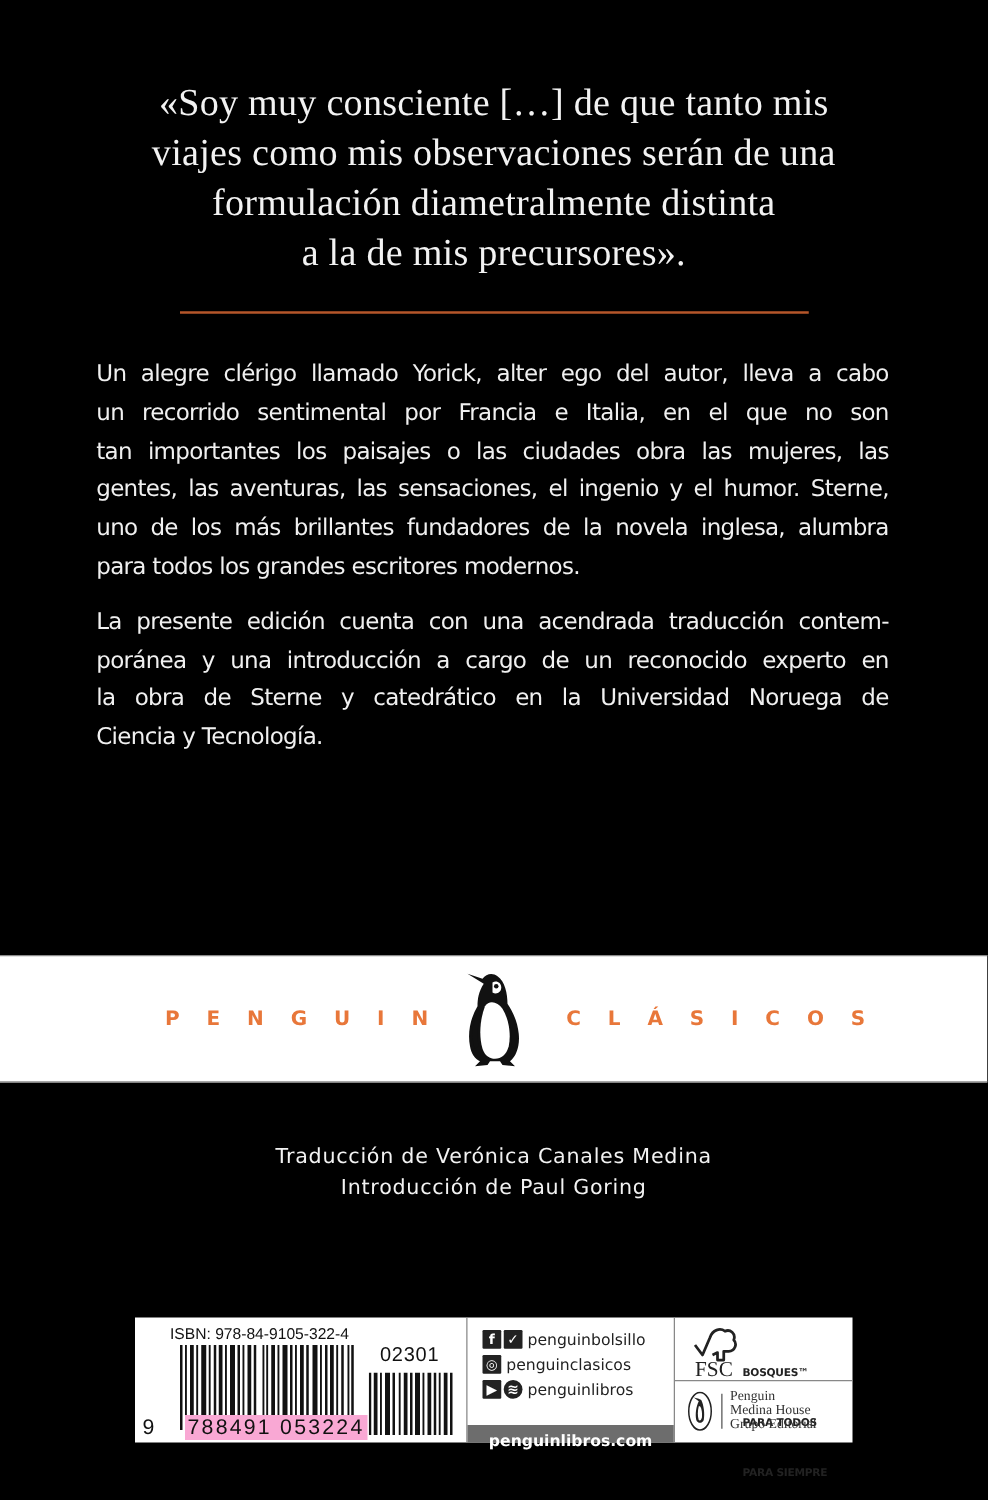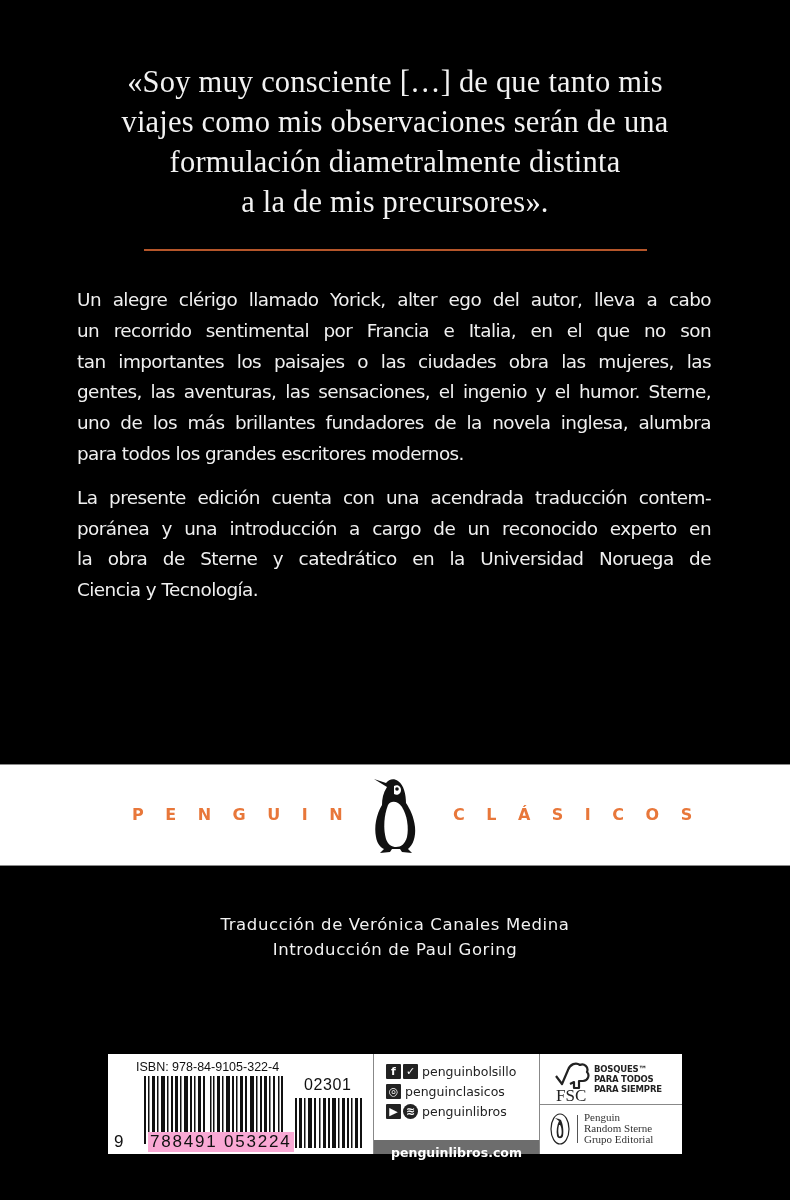--- a/index.html
+++ b/index.html
@@ -98,21 +98,21 @@
     .fsc { position: absolute; left: 0; top: 0; width: 142px; height: 51px; border-bottom: 1px solid #888; }
     .fsc-mark { position: absolute; left: 14px; top: 6px; width: 36px; height: 40px; }
     .fsc-abbr {
       position: absolute; left: 16px; top: 32px; font-family: "Liberation Serif", serif;
       font-size: 17px; color: #222;
     }
     .fsc-text {
       position: absolute; left: 54px; top: 10px; font-family: "DejaVu Sans", sans-serif;
       font-size: 8.5px; font-weight: bold; line-height: 10px; color: #222; letter-spacing: -0.2px;
     }
-    .fsc-text .ln { display: block; }
+    .fsc-text .ln { display: block; margin-top: 30px; }
     .prh { position: absolute; left: 0; top: 51px; width: 142px; height: 49px; }
     .prh-penguin { position: absolute; left: 10px; top: 8px; width: 20px; height: 32px; }
     .prh-sep { position: absolute; left: 37px; top: 10px; width: 1px; height: 28px; background: #555; }
     .prh-text {
       position: absolute; left: 44px; top: 7px; font-family: "Liberation Serif", serif;
       font-size: 11px; line-height: 11px; color: #333;
     }
     .prh-text .ln { display: block; }
   </style>
 </head>
@@ -256,18 +256,18 @@
     </div>
     <div class="prh">
       <svg class="prh-penguin" viewBox="0 0 20 32">
         <ellipse cx="10" cy="16" rx="9" ry="15" fill="none" stroke="#222" stroke-width="1.2"></ellipse>
         <path d="M9 6 L5 5 L9 8 C7 12 6 18 7 23 C8 26 12 26 13 23 C14 18 13 11 11 7 Z" fill="#222"></path>
         <path d="M9 12 C8 16 8 20 9 23 C10 24 11 23 11.5 21 C12 17 11 13 10 12 Z" fill="#fff"></path>
       </svg>
       <span class="prh-sep"></span>
       <div class="prh-text">
         <span class="ln">Penguin</span>
-        <span class="ln">Random Sterne</span>
+        <span class="ln">Medina House</span>
         <span class="ln">Grupo Editorial</span>
       </div>
     </div>
   </div>
 </div>
 
 </body></html>

